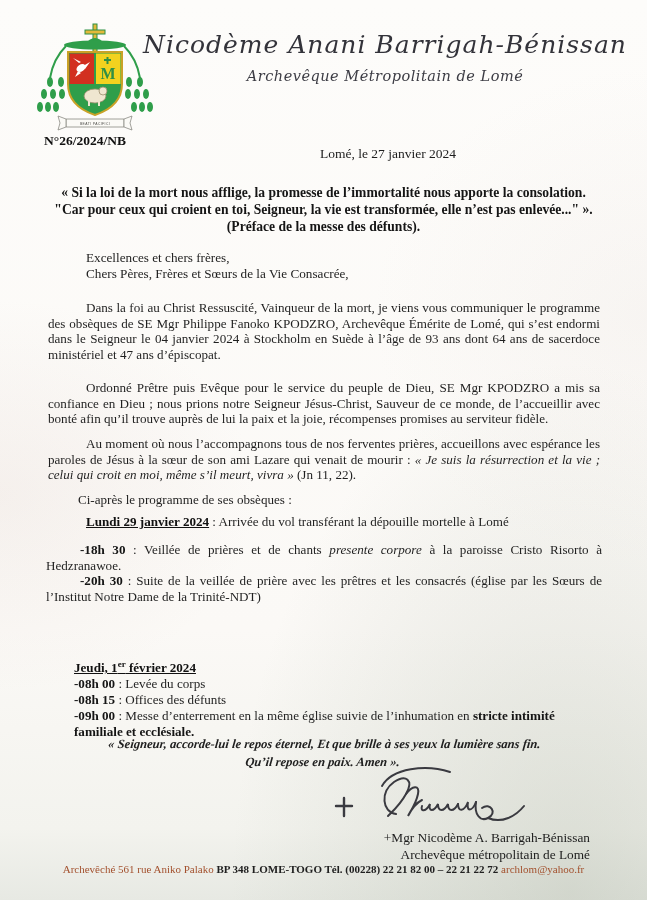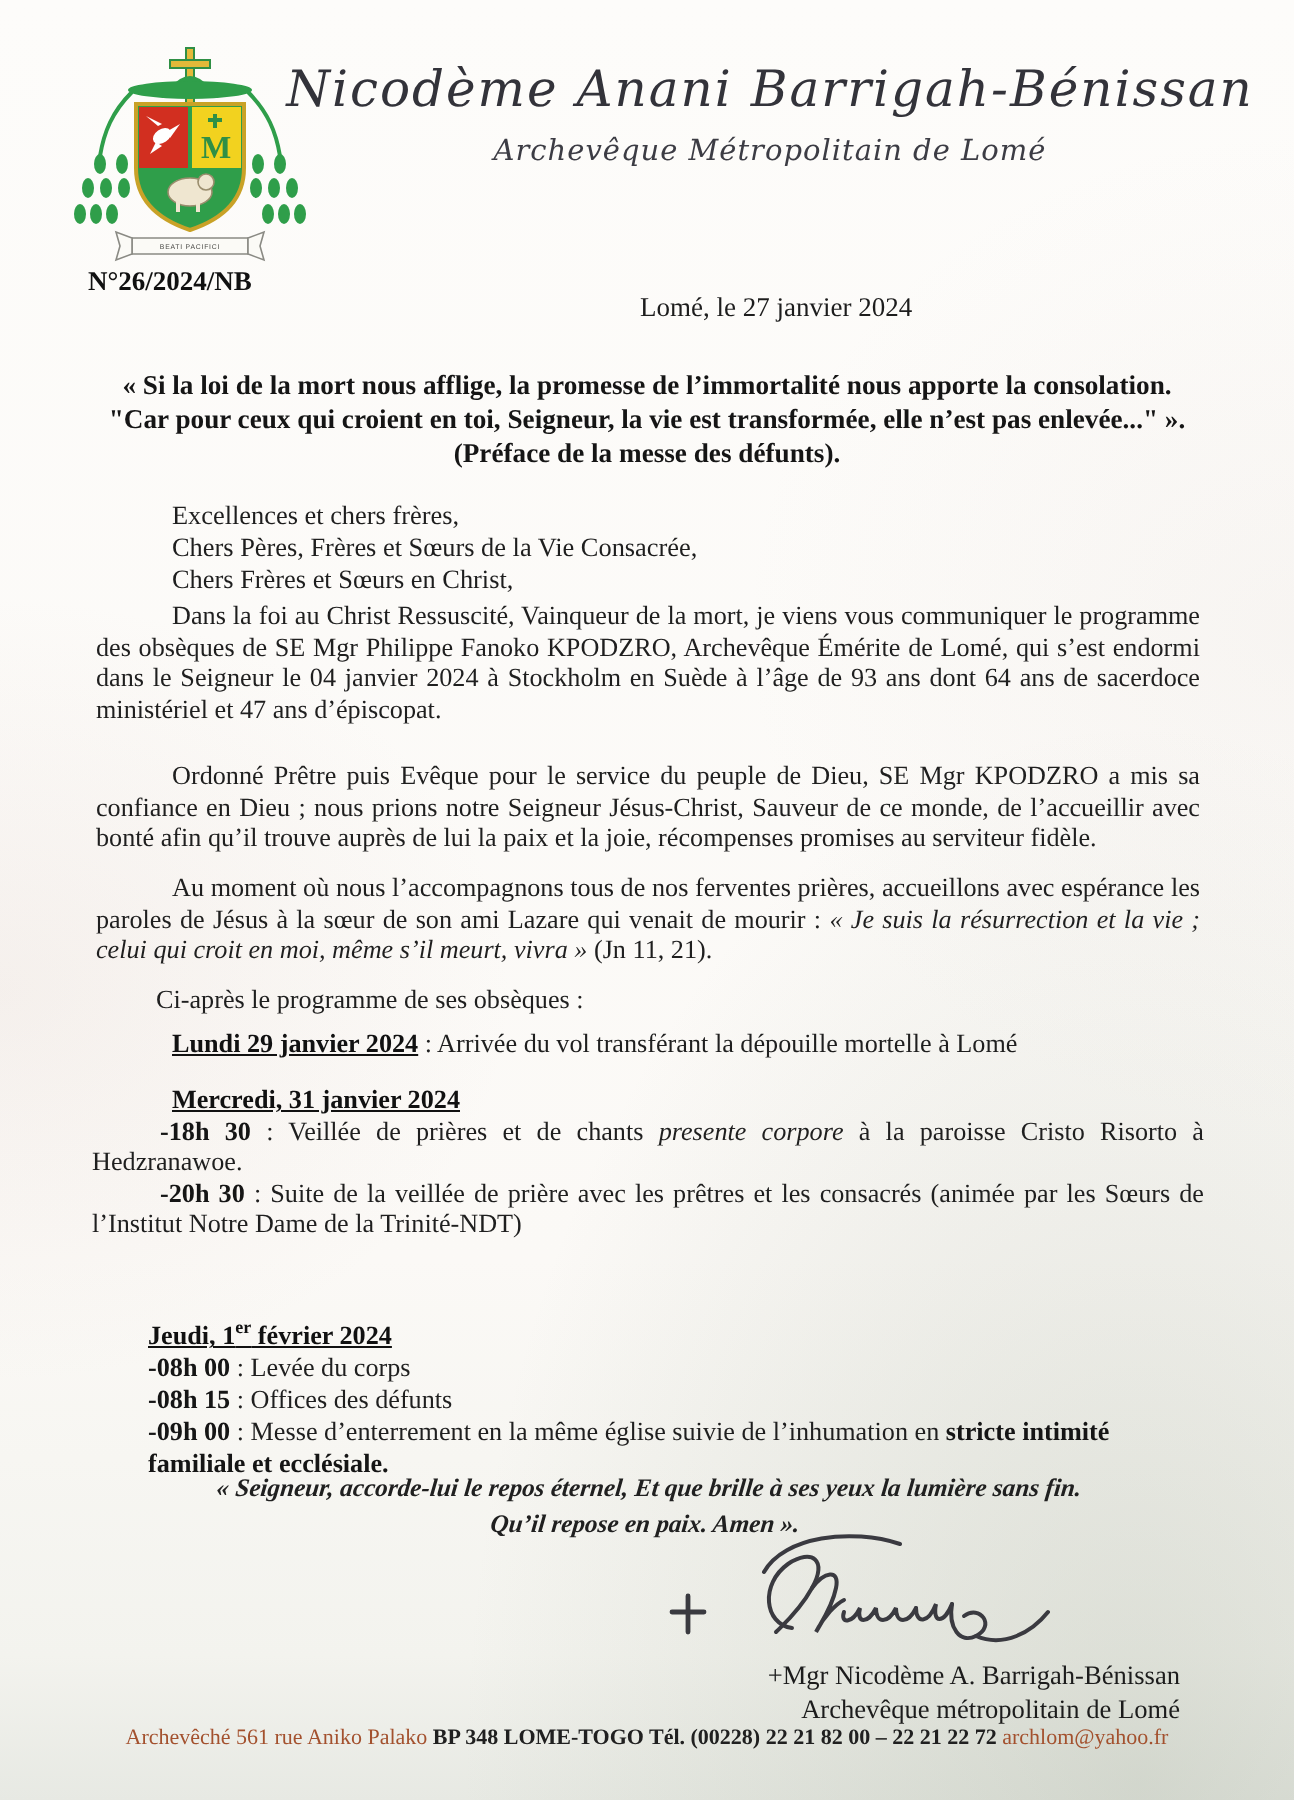--- a/index.html
+++ b/index.html
@@ -147,35 +147,33 @@
 
   <div class="abs epigraph">
     <div class="it">« Si la loi de la mort nous afflige, la promesse de l’immortalité nous apporte la consolation.</div>
     <div class="it">"Car pour ceux qui croient en toi, Seigneur, la vie est transformée, elle n’est pas enlevée..." ».</div>
     <div>(Préface de la messe des défunts).</div>
   </div>
 
   <div class="abs saluts">
     <div>Excellences et chers frères,</div>
     <div>Chers Pères, Frères et Sœurs de la Vie Consacrée,</div>
-    <div>Chers Frères et Sœurs en Christ,</div>
   </div>
 
   <div class="abs para p1">Dans la foi au Christ Ressuscité, Vainqueur de la mort, je viens vous communiquer le programme des obsèques de SE Mgr Philippe Fanoko KPODZRO, Archevêque Émérite de Lomé, qui s’est endormi dans le Seigneur le 04 janvier 2024 à Stockholm en Suède à l’âge de 93 ans dont 64 ans de sacerdoce ministériel et 47 ans d’épiscopat.</div>
   <div class="abs para p2">Ordonné Prêtre puis Evêque pour le service du peuple de Dieu, SE Mgr KPODZRO a mis sa confiance en Dieu ; nous prions notre Seigneur Jésus-Christ, Sauveur de ce monde, de l’accueillir avec bonté afin qu’il trouve auprès de lui la paix et la joie, récompenses promises au serviteur fidèle.</div>
-  <div class="abs para p3"><span>Au moment où nous l’accompagnons tous de nos ferventes prières, accueillons avec espérance les paroles de Jésus à la sœur de son ami Lazare qui venait de mourir : </span><span class="it">« Je suis la résurrection et la vie ; celui qui croit en moi, même s’il meurt, vivra »</span><span> (Jn 11, 21).</span></div>
+  <div class="abs para p3"><span>Au moment où nous l’accompagnons tous de nos ferventes prières, accueillons avec espérance les paroles de Jésus à la sœur de son ami Lazare qui venait de mourir : </span><span class="it">« Je suis la résurrection et la vie ; celui qui croit en moi, même s’il meurt, vivra »</span><span> (Jn 11, 22).</span></div>
 
   <div class="abs intro">Ci-après le programme de ses obsèques :</div>
 
   <div class="abs para monday"><span class="prog-date">Lundi 29 janvier 2024</span><span> : Arrivée du vol transférant la dépouille mortelle à Lomé</span></div>
 
   <div class="abs wed-block">
-    <p class="wed-head"><span class="prog-date">Mercredi, 31 janvier 2024</span></p>
     <p class="wed-item"><span class="time">-18h 30</span><span> : Veillée de prières et de chants </span><span class="it" style="font-style:italic">presente corpore</span><span> à la paroisse Cristo Risorto à Hedzranawoe.</span></p>
-    <p class="wed-item"><span class="time">-20h 30</span><span> : Suite de la veillée de prière avec les prêtres et les consacrés (animée par les Sœurs de l’Institut Notre Dame de la Trinité-NDT)</span></p>
+    <p class="wed-item"><span class="time">-20h 30</span><span> : Suite de la veillée de prière avec les prêtres et les consacrés (église par les Sœurs de l’Institut Notre Dame de la Trinité-NDT)</span></p>
   </div>
 
   <div class="abs thu-block">
     <p><span class="prog-date"><span>Jeudi, 1</span><sup>er</sup><span> février 2024</span></span></p>
     <p><span class="time">-08h 00</span><span> : Levée du corps</span></p>
     <p><span class="time">-08h 15</span><span> : Offices des défunts</span></p>
     <p><span class="time">-09h 00</span><span> : Messe d’enterrement en la même église suivie de l’inhumation en </span><span class="bold">stricte intimité familiale et ecclésiale.</span></p>
   </div>
 
   <div class="abs blessing">

